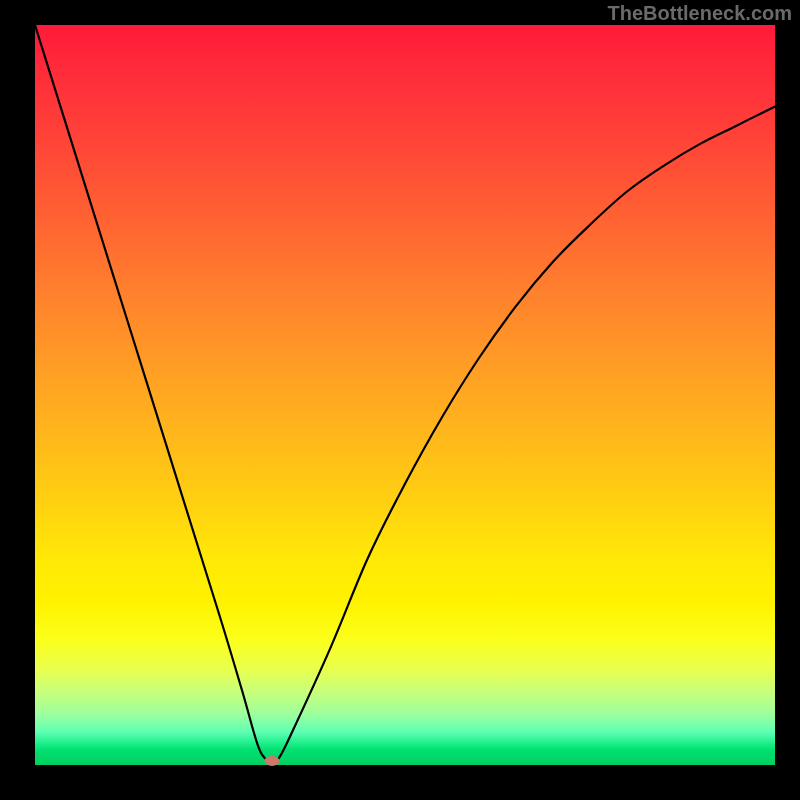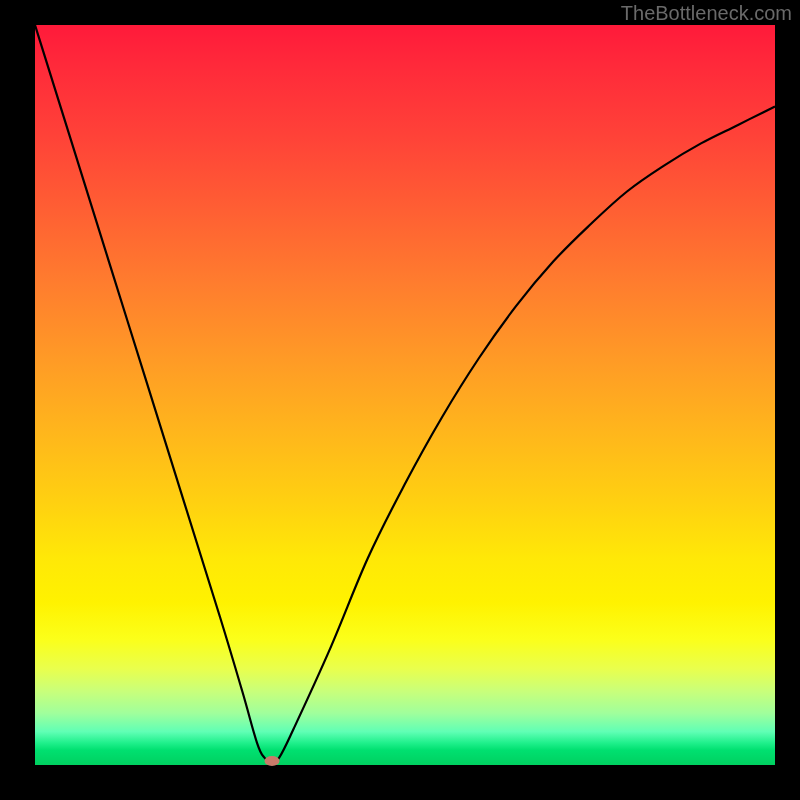--- a/index.html
+++ b/index.html
@@ -10,21 +10,21 @@
     position: relative;
     overflow: hidden;
   }
   .watermark {
     position: absolute;
     top: 2px;
     right: 8px;
     font-family: Arial, sans-serif;
     font-size: 20px;
     color: #6a6a6a;
-    font-weight: 400;
+    font-weight: 700;
     z-index: 10;
   }
   .plot-area {
     position: absolute;
     left: 35px;
     top: 25px;
     width: 740px;
     height: 740px;
     background: linear-gradient(to bottom,
       #ff1a3a 0%,

